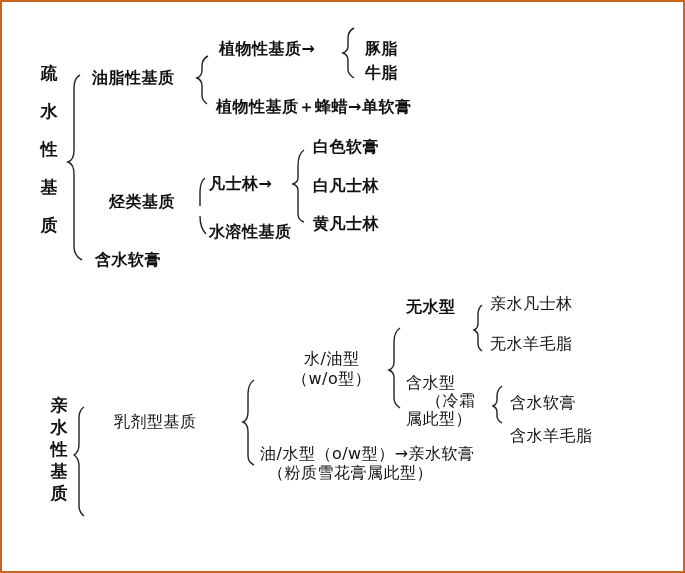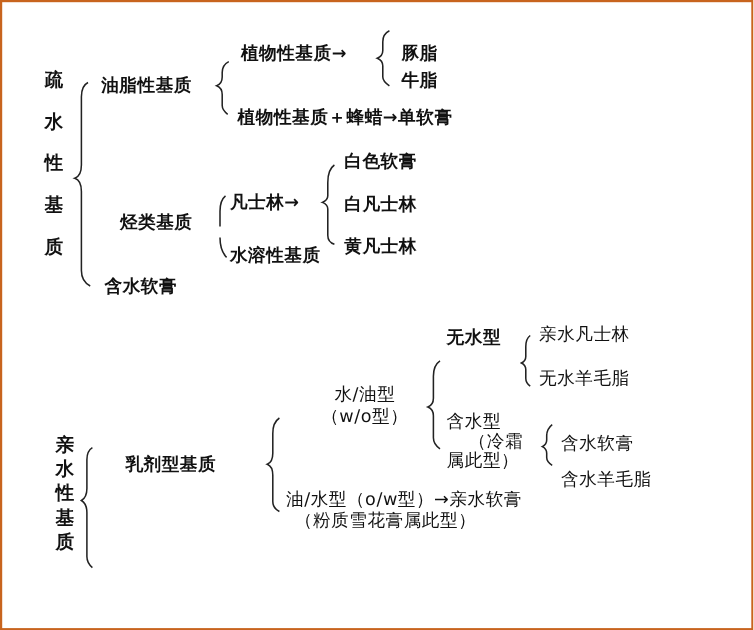--- a/index.html
+++ b/index.html
@@ -85,21 +85,21 @@
   <div class="t" style="left:93px; top:249px;">含水软膏</div>
 
   <div class="vt" style="left:47px; top:392px; line-height:22px;">
     <span>亲</span>
     <span>水</span>
     <span>性</span>
     <span>基</span>
     <span>质</span>
   </div>
 
-  <div class="t" style="left:112px; top:411px; font-weight:bold;">乳剂型基质</div>
+  <div class="t" style="left:112px; top:411px; font-weight:normal;">乳剂型基质</div>
 
   <div class="t" style="left:302px; top:348px; font-weight:normal;">水/油型</div>
   <div class="t" style="left:290px; top:368px; font-weight:normal;">（w/o型）</div>
 
   <div class="t" style="left:404px; top:296px; font-weight:bold;">无水型</div>
   <div class="t" style="left:488px; top:293px; font-weight:normal;">亲水凡士林</div>
   <div class="t" style="left:488px; top:333px; font-weight:normal;">无水羊毛脂</div>
 
   <div class="t" style="left:404px; top:372px; font-weight:normal;">含水型</div>
   <div class="t" style="left:406px; top:390px; font-weight:normal;margin-left:18px;">（冷霜</div>

